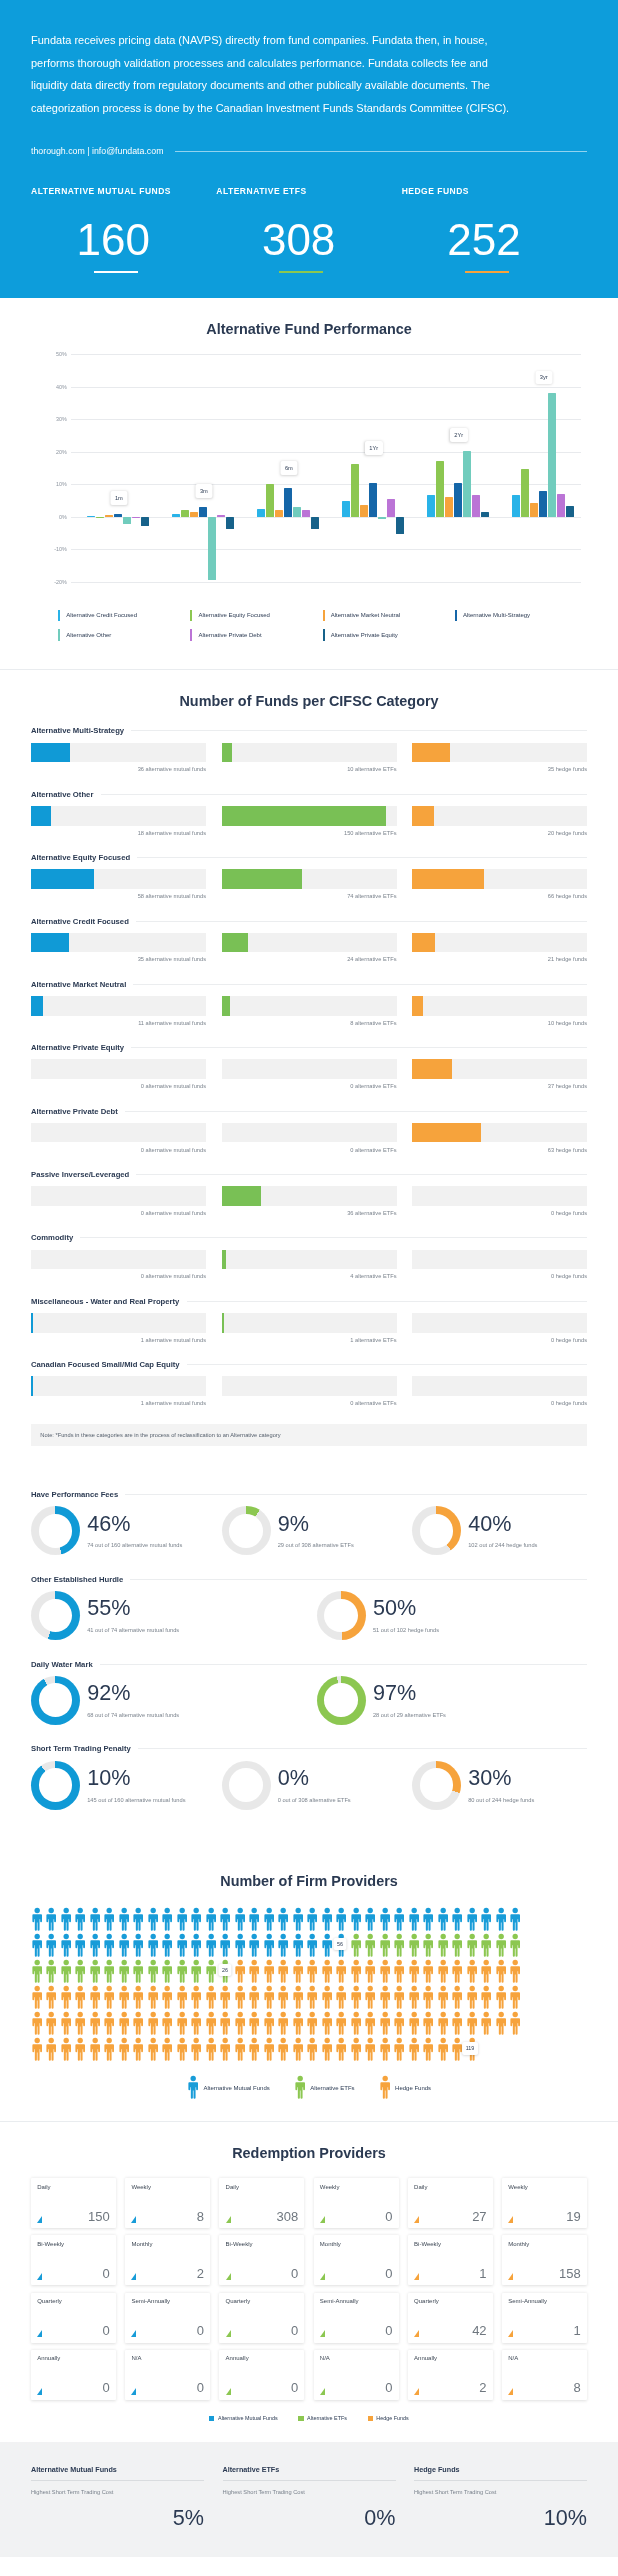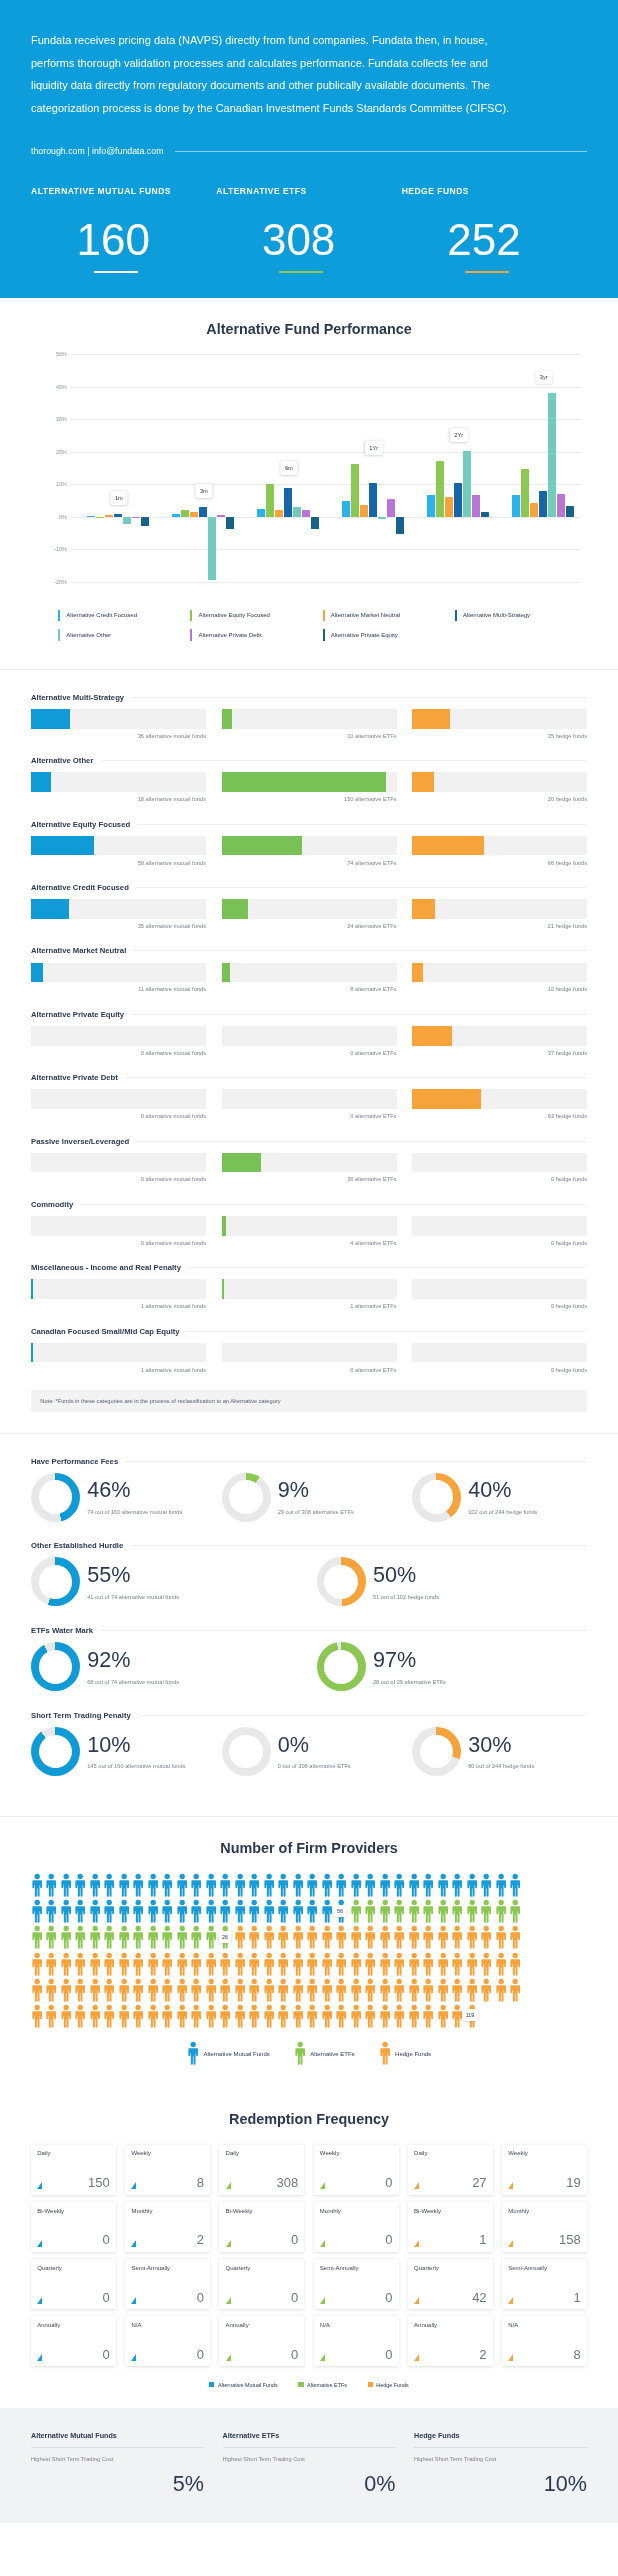--- a/index.html
+++ b/index.html
@@ -258,20 +258,21 @@
         <div class="leg-item">
           <span class="leg-sw" style="background: rgb(23, 98, 138);"></span>
           <span class="leg-txt">Alternative Private Equity</span>
         </div>
       </div>
   </div>
 
   <div class="sec-divider"></div>
 
   <div class="section">
+    <div class="sec-title">Number of Funds per CIFSC Category</div>
     <div id="cifsc-list">
         <div class="cat-block">
           <div class="cat-head">
             <span class="cat-name">Alternative Multi-Strategy</span>
             <span class="cat-rule"></span>
           </div>
           <div class="cat-bars">
             <div class="cat-cell">
               <div class="track">
                 <div class="fill" style="width:22.5%;background:#109ad6"></div>
@@ -495,21 +496,21 @@
             <div class="cat-cell">
               <div class="track">
                 <div class="fill" style="width:0%;background:#f6a33c"></div>
               </div>
               <div class="cat-cap">0 hedge funds</div>
             </div>
           </div>
         </div>
         <div class="cat-block">
           <div class="cat-head">
-            <span class="cat-name">Miscellaneous - Income and Real Penalty</span>
+            <span class="cat-name">Miscellaneous - Water and Real Property</span>
             <span class="cat-rule"></span>
           </div>
           <div class="cat-bars">
             <div class="cat-cell">
               <div class="track">
                 <div class="fill" style="width:1.2%;background:#109ad6"></div>
               </div>
               <div class="cat-cap">1 alternative mutual funds</div>
             </div>
             <div class="cat-cell">
@@ -606,21 +607,21 @@
               <div class="donut" style="background:conic-gradient(#f6a33c 0deg 180deg, #e8e8e8 180deg 360deg)"></div>
               <div class="donut-txt">
                 <div class="donut-pct">50%</div>
                 <div class="donut-sub">51 out of 102 hedge funds</div>
               </div>
             </div>
           </div>
         </div>
         <div class="donut-block">
           <div class="cat-head">
-            <span class="cat-name">ETFs Water Mark</span>
+            <span class="cat-name">Daily Water Mark</span>
             <span class="cat-rule"></span>
           </div>
           <div class="donut-row">
             <div class="donut-cell">
               <div class="donut" style="background:conic-gradient(#109ad6 0deg 331.2deg, #e8e8e8 331.2deg 360deg)"></div>
               <div class="donut-txt">
                 <div class="donut-pct">92%</div>
                 <div class="donut-sub">68 out of 74 alternative mutual funds</div>
               </div>
             </div>
@@ -1511,21 +1512,21 @@
               <path d="M4.3 14h15.4a1.6 1.6 0 0 1 1.6 1.6v12a1.8 1.8 0 0 1-3.6 0v-4.3h-1.1V44a2 2 0 0 1-4 0V30h-1.2v14a2 2 0 0 1-4 0V23.3H6.3v4.3a1.8 1.8 0 0 1-3.6 0v-12A1.6 1.6 0 0 1 4.3 14z" fill="#f6a33c"></path>
             </svg></span>
           <span class="pl-txt">Hedge Funds</span>
         </div>
       </div>
   </div>
 
   <div class="sec-divider"></div>
 
   <div class="section">
-    <div class="sec-title">Redemption Frequency</div>
+    <div class="sec-title">Redemption Providers</div>
     <div class="redeem-grid" id="redeem-grid">
         <div class="rcard">
           <div class="rlabel">Daily</div>
           <div class="rbottom">
             <span class="rtri" style="border-color:transparent transparent #189cd8 transparent"></span>
             <span class="rnum">150</span>
           </div>
         </div>
         <div class="rcard">
           <div class="rlabel">Weekly</div>

